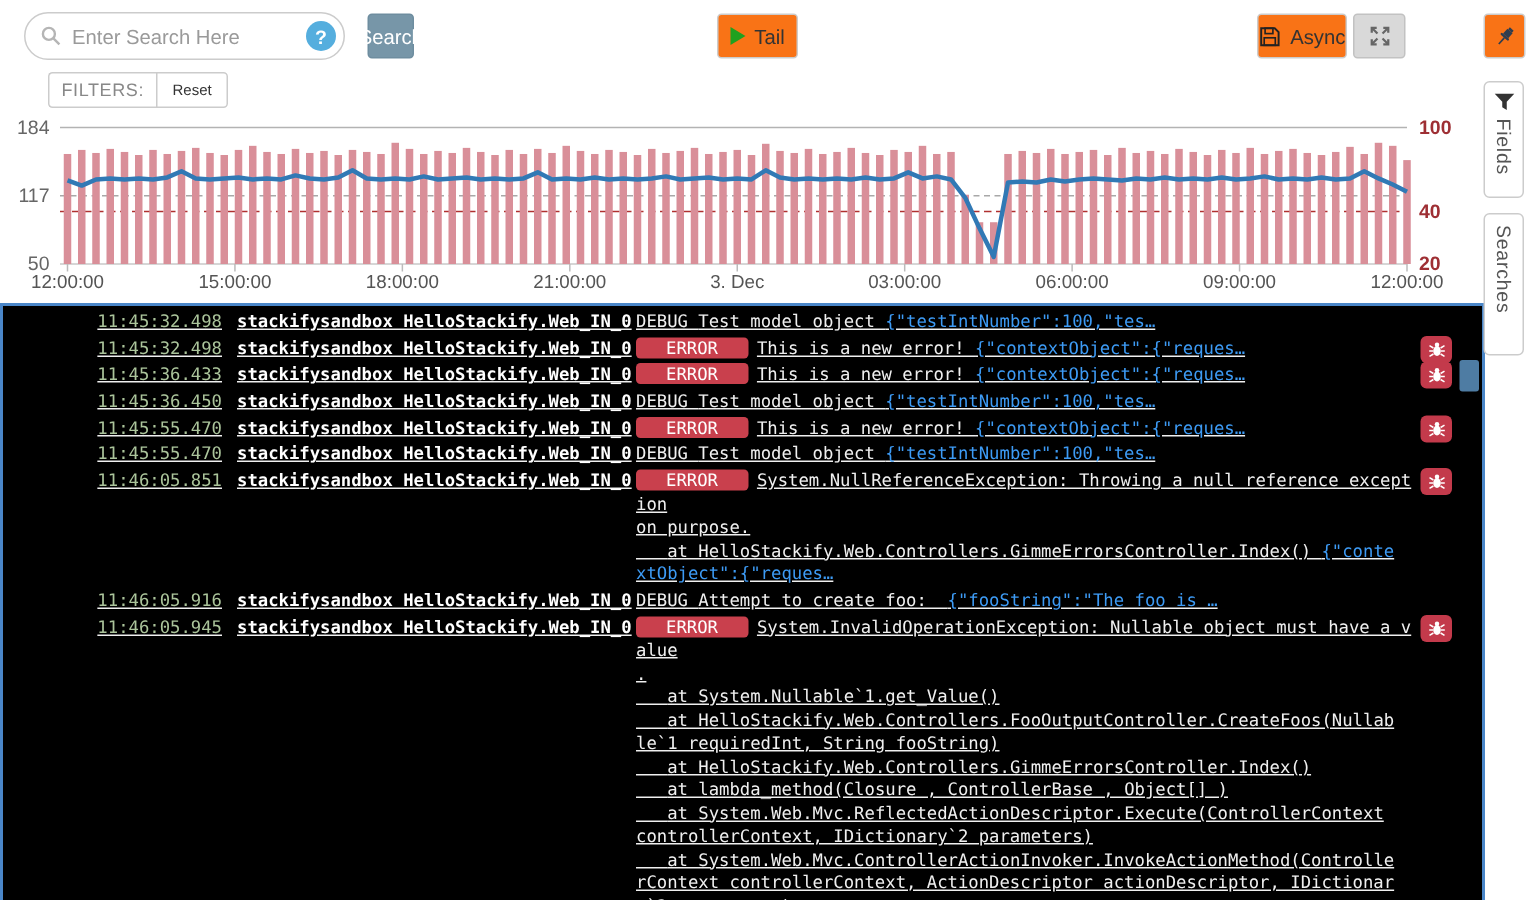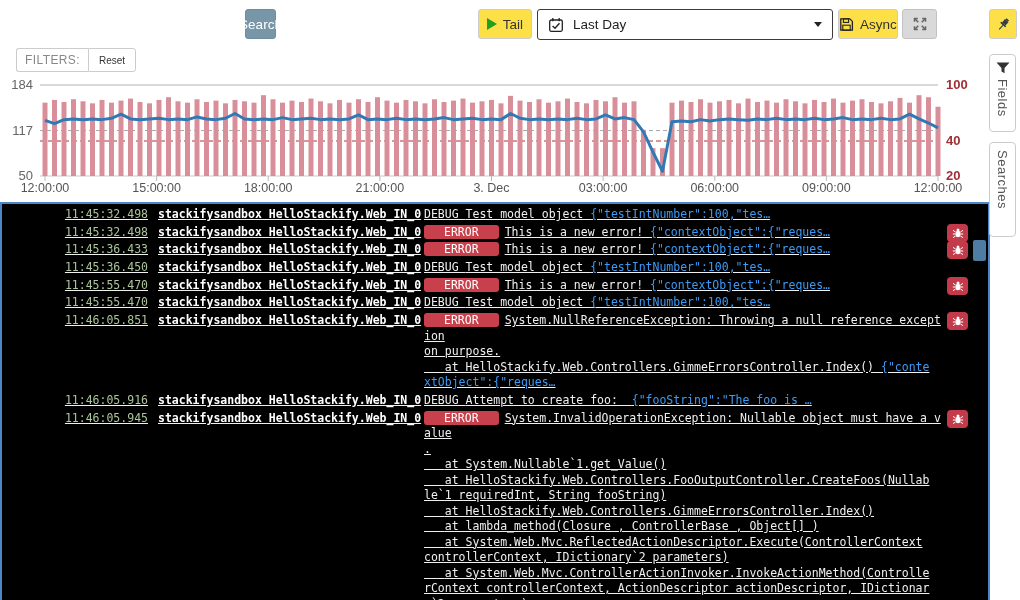--- a/index.html
+++ b/index.html
@@ -12,39 +12,39 @@
   .search-pill { position:absolute; left:16px; top:8px; width:214px; height:32px;
                  border:1px solid #ccc; border-radius:16px; display:flex; align-items:center;
                  padding:0 5px 0 10px; background:#fff; }
   .search-pill input { border:none; outline:none; flex:1; font-size:13.5px; color:#333;
                        font-family:"Liberation Sans",sans-serif; min-width:0; margin-left:7px; }
   .search-pill input::placeholder { color:#9a9a9a; }
   .help-circle { width:20px; height:20px; border-radius:50%; background:#55aede; color:#fff;
                  font-size:13px; font-weight:bold; display:flex; align-items:center;
                  justify-content:center; flex:0 0 auto; cursor:pointer; }
   .btn { position:absolute; top:9px; height:30px; border:1px solid #ccc; border-radius:3px;
-         background:#fde047; font-size:13.5px; color:#333; display:flex; align-items:center;
+         background:#f97316; font-size:13.5px; color:#333; display:flex; align-items:center;
          justify-content:center; cursor:pointer; font-family:"Liberation Sans",sans-serif; }
   .search-btn { left:245px; width:31px; background:#7796a8; border-color:#6e8d9f;
                 color:#fff; font-weight:normal; }
   .tail-btn { left:478px; width:54px; gap:6px; }
   .play-tri { width:0; height:0; border-left:10px solid #1fa11f; border-top:6px solid transparent;
               border-bottom:6px solid transparent; }
   .range-select { position:absolute; left:537px; top:9px; width:296px; height:31px;
                   border:1px solid #3c3c3c; border-radius:3px; background:#fff; display:flex;
                   align-items:center; padding:0 10px; gap:9px; font-size:13.5px; color:#222;
                   cursor:pointer; }
   .range-caret { margin-left:auto; width:0; height:0; border-top:5px solid #222;
                  border-left:4.5px solid transparent; border-right:4.5px solid transparent; }
   .save-btn { left:838px; width:60px; gap:6px; }
   .expand-btn { left:902px; width:35px; background:#d9d9d9; border-color:#c2c2c2; }
   .pin-btn { left:989px; width:28px; }
 
   
-  .filters-row { position:absolute; left:16px; top:48px; height:24px; display:flex; }
+  .filters-row { position:absolute; left:32px; top:48px; height:24px; display:flex; }
   .filters-label { border:1px solid #ccc; border-right:none; border-radius:3px 0 0 3px;
                    font-size:12px; color:#888; display:flex; align-items:center; padding:0 8px;
                    letter-spacing:.4px; background:#fff; }
   .reset-btn { border:1px solid #ccc; border-radius:0 3px 3px 0; background:#fff;
                font-size:10px; color:#333; padding:0 10px; cursor:pointer;
                font-family:"Liberation Sans",sans-serif; }
 
   
   .chart { position:absolute; left:0; top:72px; width:990px; height:130px; }
 
@@ -76,38 +76,36 @@
   .side-tab .vtext { writing-mode:vertical-rl; font-size:13px; color:#555; letter-spacing:.5px; }
   .tab-fields { top:54px; height:78px; }
   .tab-searches { top:142px; height:95px; }
 </style>
 </head>
 <body>
 
 <div id="app">
 
   <div class="toolbar">
+    <div class="search-pill">
+      <svg width="14" height="14" viewBox="0 0 14 14">
+        <circle cx="5.6" cy="5.6" r="4" stroke="#b5b5b5" stroke-width="1.6" fill="none"></circle>
+        <line x1="8.6" y1="8.6" x2="12.6" y2="12.6" stroke="#b5b5b5" stroke-width="1.6"></line>
+      </svg>
+      <input type="text" placeholder="Enter Search Here" style="">
+      <div class="help-circle">?</div>
+    </div>
 
     <button class="btn search-btn">Search</button>
 
     <button class="btn tail-btn">
       <span class="play-tri"></span>
       <span>Tail</span>
     </button>
 
-    <div class="range-select">
-      <svg width="16" height="16" viewBox="0 0 16 16">
-        <rect x="1.7" y="3" width="12.6" height="11.3" rx="1.5" stroke="#222" stroke-width="1.3" fill="none"></rect>
-        <line x1="4.8" y1="1" x2="4.8" y2="4.2" stroke="#222" stroke-width="1.3"></line>
-        <line x1="11.2" y1="1" x2="11.2" y2="4.2" stroke="#222" stroke-width="1.3"></line>
-        <path d="M4.6 9 L7 11.3 L11.5 6.3" stroke="#222" stroke-width="1.4" fill="none"></path>
-      </svg>
-      <span>Last Day</span>
-      <span class="range-caret"></span>
-    </div>
 
     <button class="btn save-btn">
       <svg width="15" height="15" viewBox="0 0 15 15">
         <path d="M1.8 1.8 h9 l2.6 2.6 v8.8 h-11.6 z" stroke="#222" stroke-width="1.3" fill="none"></path>
         <rect x="4.4" y="1.8" width="5.2" height="3.6" stroke="#222" stroke-width="1.1" fill="none"></rect>
         <rect x="3.8" y="8.2" width="7.4" height="5" stroke="#222" stroke-width="1.1" fill="none"></rect>
       </svg>
       <span>Async</span>
     </button>
 

